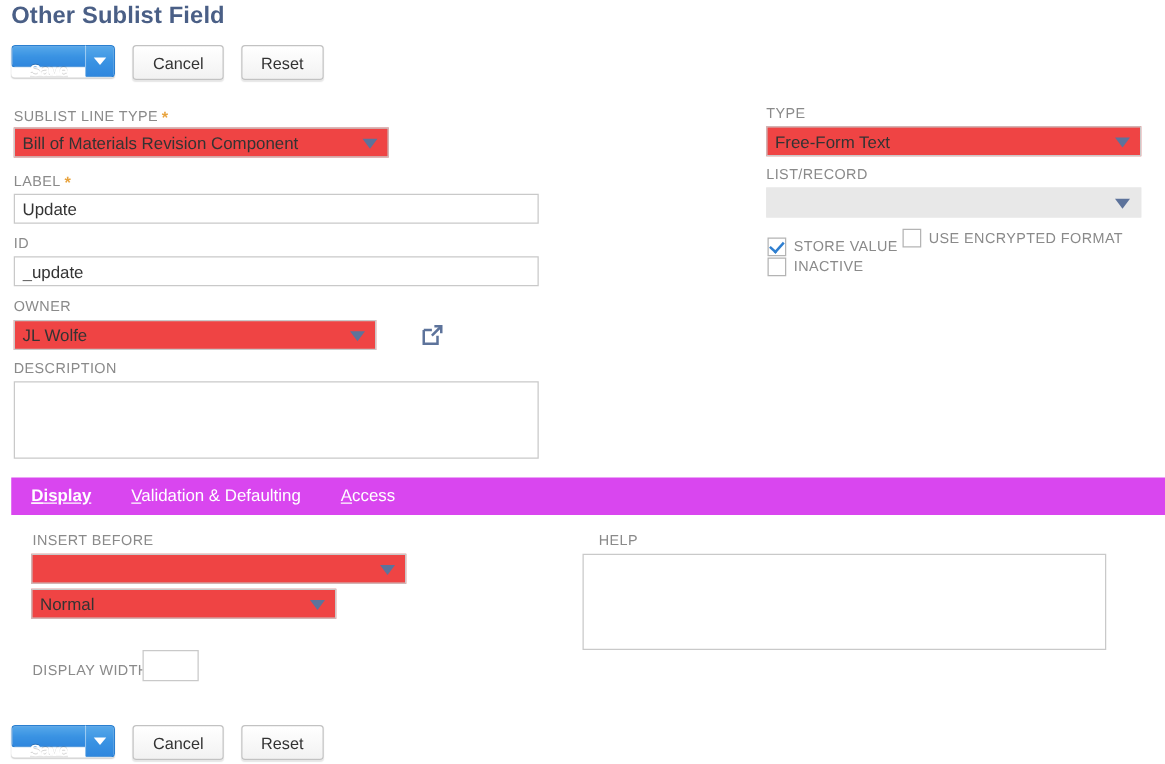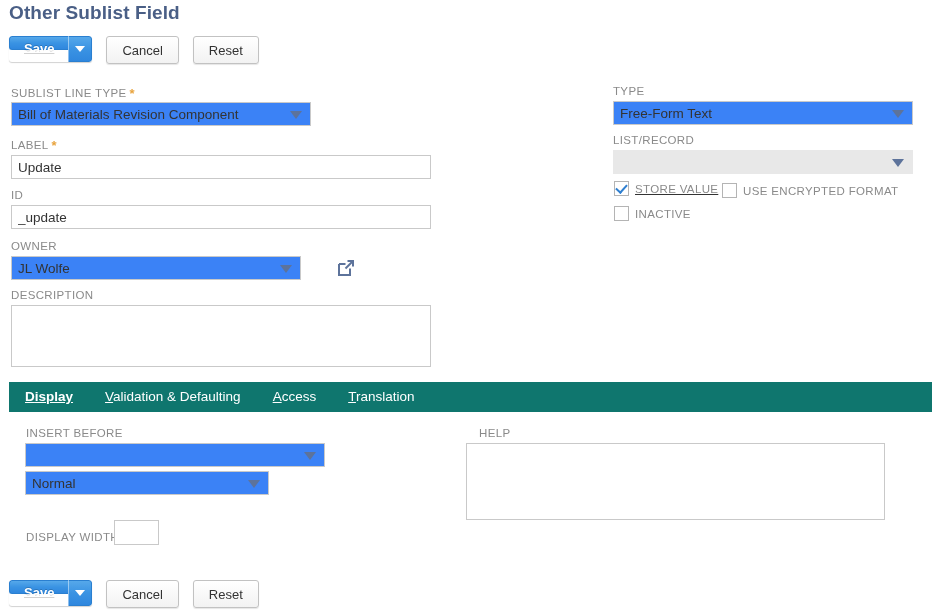--- a/index.html
+++ b/index.html
@@ -40,21 +40,21 @@
     box-shadow: 0 1px 1px rgba(0,0,0,0.18);
   }
   .btn-save {
     background: linear-gradient(to bottom, #56a8ea 0%, #3a93e3 50%, #2f87de 100%);
     color: #ffffff;
     font-weight: bold;
     font-size: 13px;
     border: 1px solid #2a7fd0;
     border-right: none;
     border-radius: 3px 0 0 3px;
-    padding: 0 14px;
+    padding: 8px 14px;
     height: 14px;
     line-height: 24px;
     cursor: pointer;
     text-shadow: 0 -1px 0 rgba(0,0,0,0.18);
     font-family: "Liberation Sans", sans-serif;
     text-decoration: underline;
   }
   .btn-save-arrow {
     background: linear-gradient(to bottom, #56a8ea 0%, #3a93e3 50%, #2f87de 100%);
     border: 1px solid #2a7fd0;
@@ -112,21 +112,21 @@
     font-family: "Liberation Sans", sans-serif;
     font-size: 13.5px;
     color: #333333;
     padding: 0 6px;
     height: 24px;
     outline: none;
   }
   .select-box {
     box-sizing: border-box;
     border: 1px solid #c9c9c9;
-    background: #3b82f6;
+    background: #ef4444;
     height: 24px;
     position: relative;
     display: flex;
     align-items: center;
     cursor: pointer;
   }
   .select-box.disabled {
     background: #e8e8e8;
     border-color: #e8e8e8;
   }
@@ -191,21 +191,21 @@
   
   .popup-icon { position: absolute; cursor: pointer; }
 
   
   .tabbar {
     position: absolute;
     left: 9px;
     top: 382px;
     width: 923px;
     height: 30px;
-    background: #0f766e;
+    background: #d946ef;
     display: flex;
     align-items: center;
   }
   .tab {
     color: #ffffff;
     font-size: 13.5px;
     padding: 0 16px;
     cursor: pointer;
     position: relative;
     height: 30px;
@@ -283,21 +283,21 @@
   <span class="select-val">Free-Form Text</span>
   <span class="sel-caret"></span>
 </div>
 
 <div class="fld-label abs" style="left:613px; top:134px;">LIST/RECORD</div>
 <div class="select-box disabled abs" style="left:613px; top:150px; width:300px;">
   <span class="select-val"></span>
   <span class="sel-caret"></span>
 </div>
 
-<div class="cbx-wrap" style="left:614px; top:181px;text-decoration:underline;">
+<div class="cbx-wrap" style="left:614px; top:190px;">
   <span class="cbx checked"></span>
   <span class="cbx-label">STORE VALUE</span>
 </div>
 <div class="cbx-wrap" style="left:722px; top:183px;">
   <span class="cbx"></span>
   <span class="cbx-label">USE ENCRYPTED FORMAT</span>
 </div>
 <div class="cbx-wrap" style="left:614px; top:206px;">
   <span class="cbx"></span>
   <span class="cbx-label">INACTIVE</span>
@@ -305,23 +305,20 @@
 
 <div class="tabbar">
   <div class="tab active">
     <span class="all-u"><span class="u">D</span><span>isplay</span></span>
   </div>
   <div class="tab">
     <span class="u">V</span><span>alidation &amp; Defaulting</span>
   </div>
   <div class="tab">
     <span class="u">A</span><span>ccess</span>
-  </div>
-  <div class="tab">
-    <span class="u">T</span><span>ranslation</span>
   </div>
 </div>
 
 <div class="fld-label abs" style="left:26px; top:427px;">INSERT BEFORE</div>
 <div class="select-box abs" style="left:25px; top:443px; width:300px;">
   <span class="select-val"></span>
   <span class="sel-caret"></span>
 </div>
 
 <div class="fld-label abs" style="left:26px; top:477px;">DISPLAY TYPE</div>

